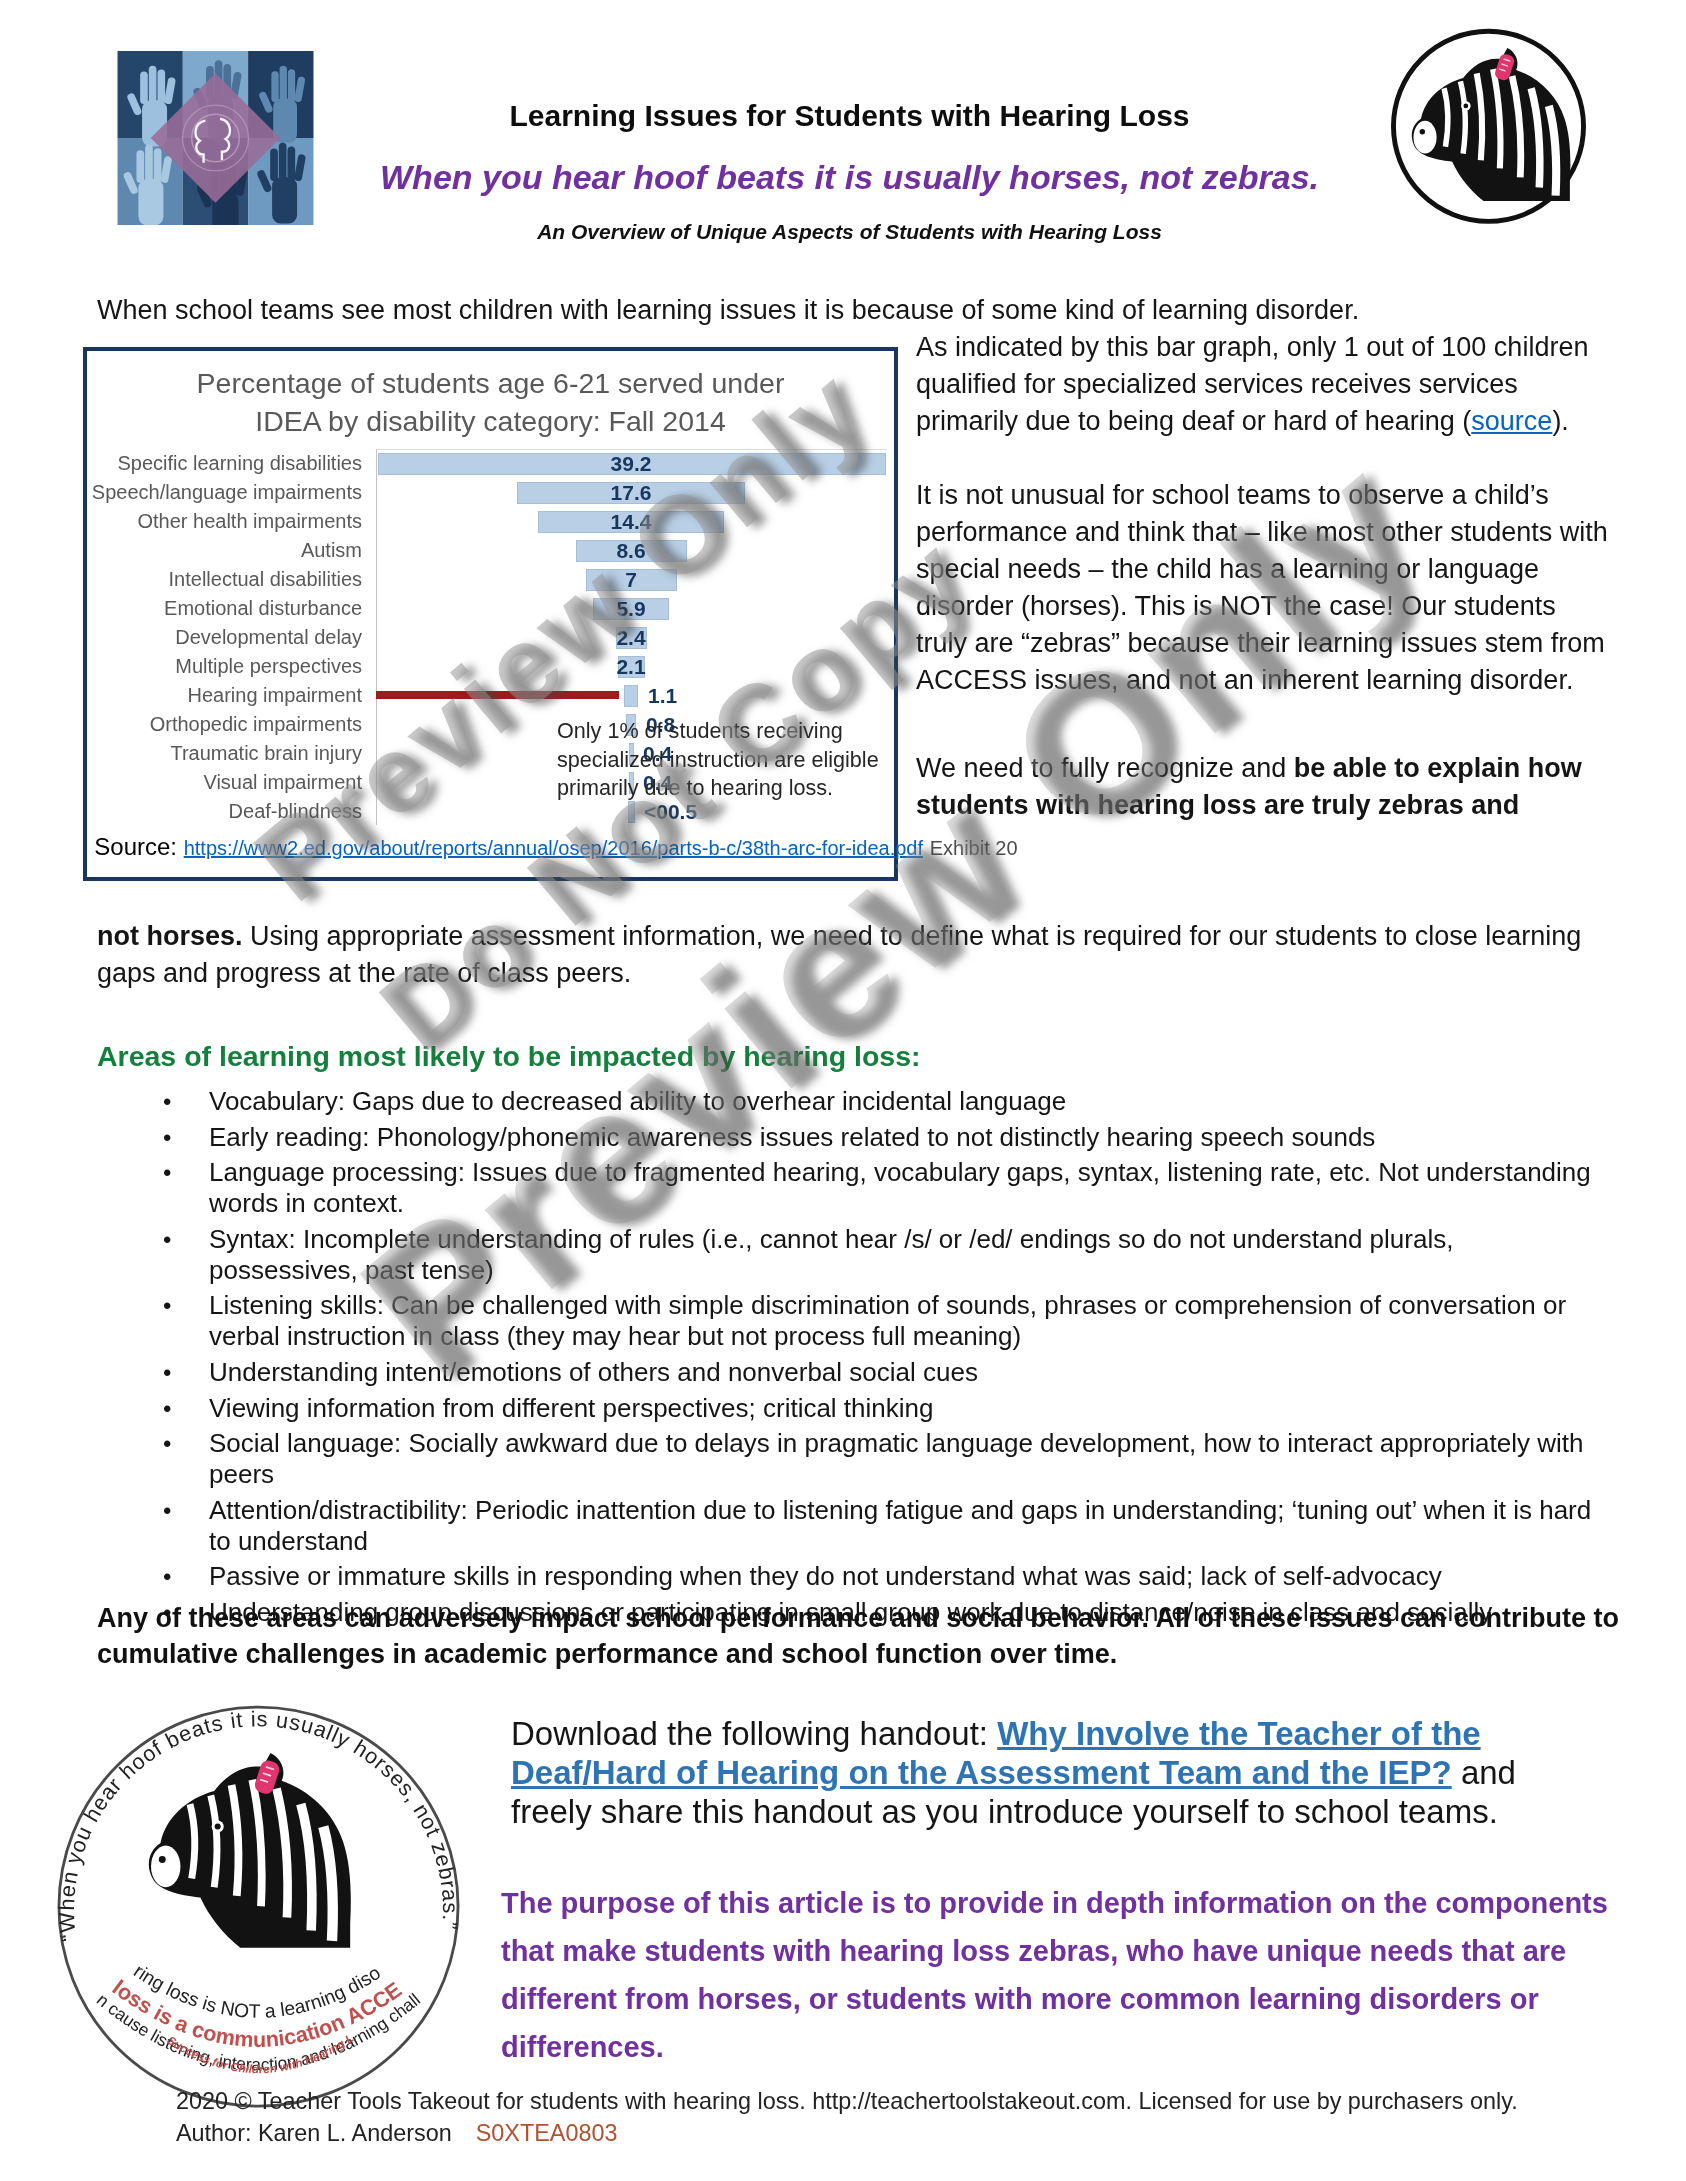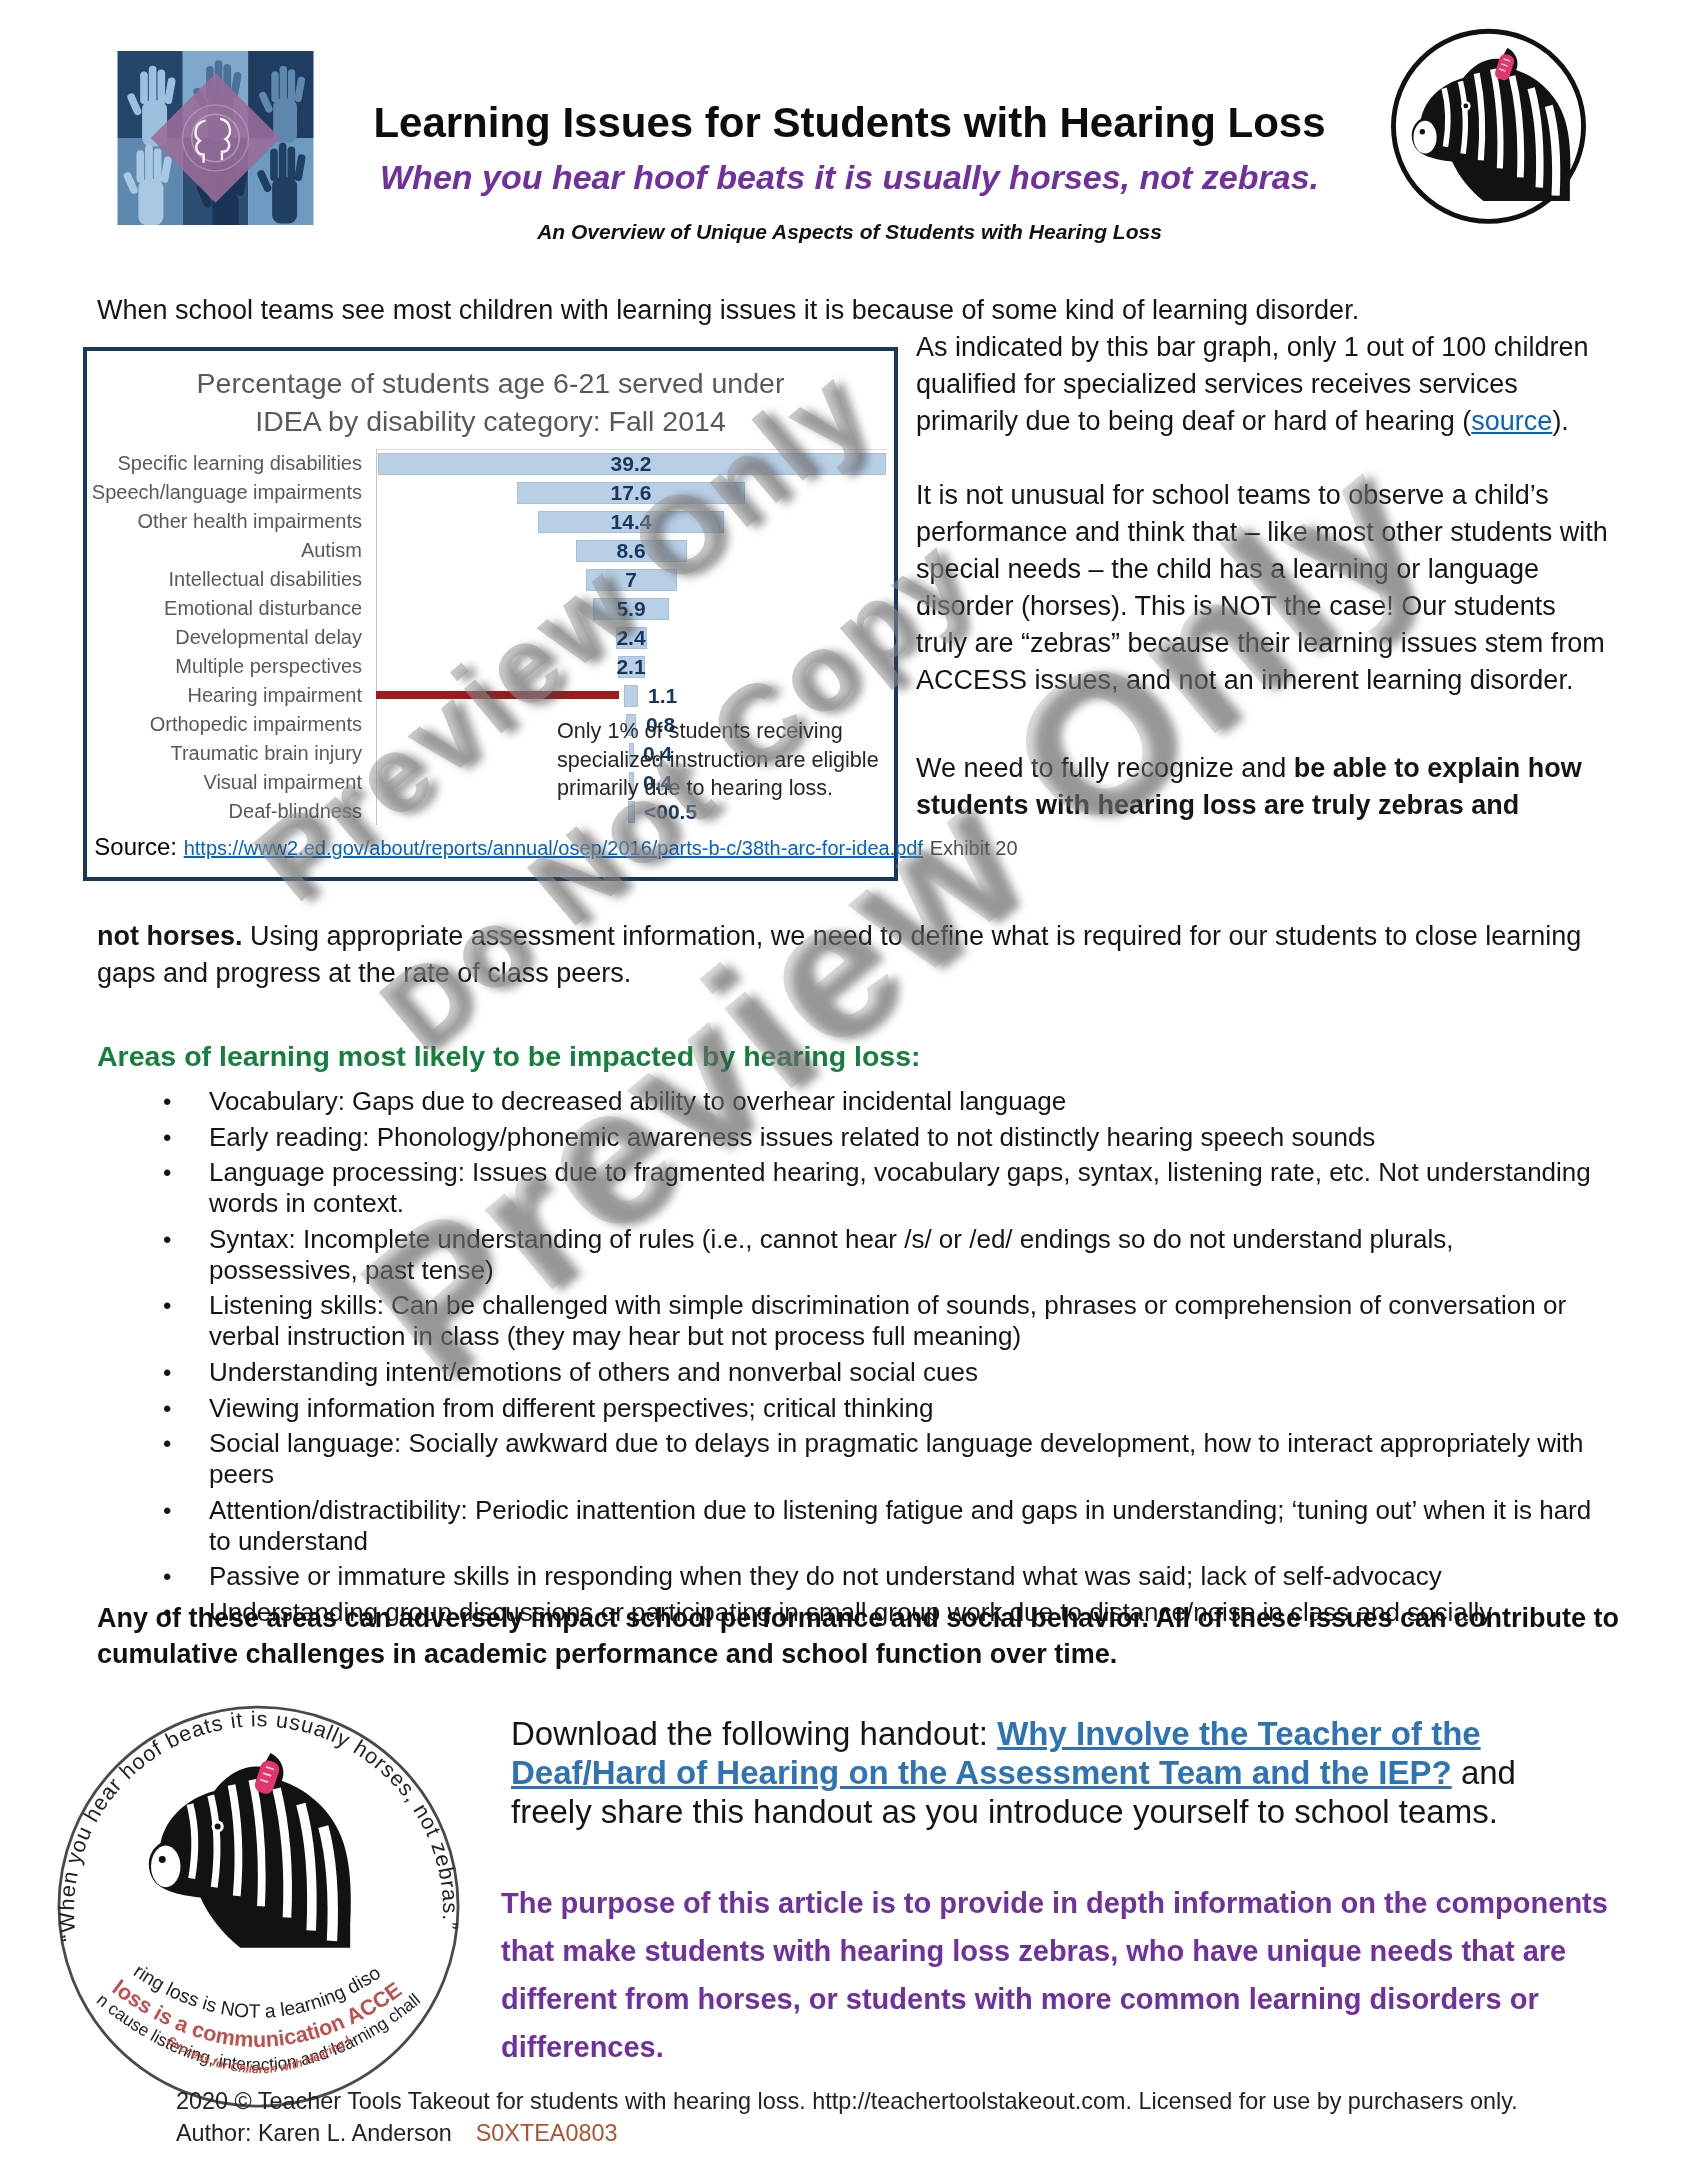--- a/index.html
+++ b/index.html
@@ -1,21 +1,21 @@
 <!DOCTYPE html>
 <html style="font-size:14.7px"><head>
 <meta charset="utf-8">
 <style>
   html,body{margin:0;padding:0;background:#e8e8e8;}
   .page{position:relative;width:1686px;height:2182px;background:#ffffff;overflow:hidden;
         font-family:"Liberation Sans",sans-serif;color:#1a1a1a;margin:0 auto;}
   .abs{position:absolute;}
 
   
-  .hdr-title{font-size:42px;font-weight:bold;color:#0d0d0d;text-align:center;}
+  .hdr-title{font-size:30px;font-weight:bold;color:#0d0d0d;text-align:center;}
   .hdr-sub{font-size:34px;font-weight:bold;font-style:italic;color:#7030A0;text-align:center;}
   .hdr-tag{font-size:21px;font-style:italic;font-weight:600;color:#111;text-align:center;}
 
   
   .body-text{font-size:27px;line-height:37px;color:#151515;}
   .rightcol p{margin:0 0 0 0;}
   a.link{color:#0563C1;text-decoration:underline;cursor:pointer;}
   a.handout{color:#2E74B5;font-weight:bold;text-decoration:underline;cursor:pointer;}
 
   

